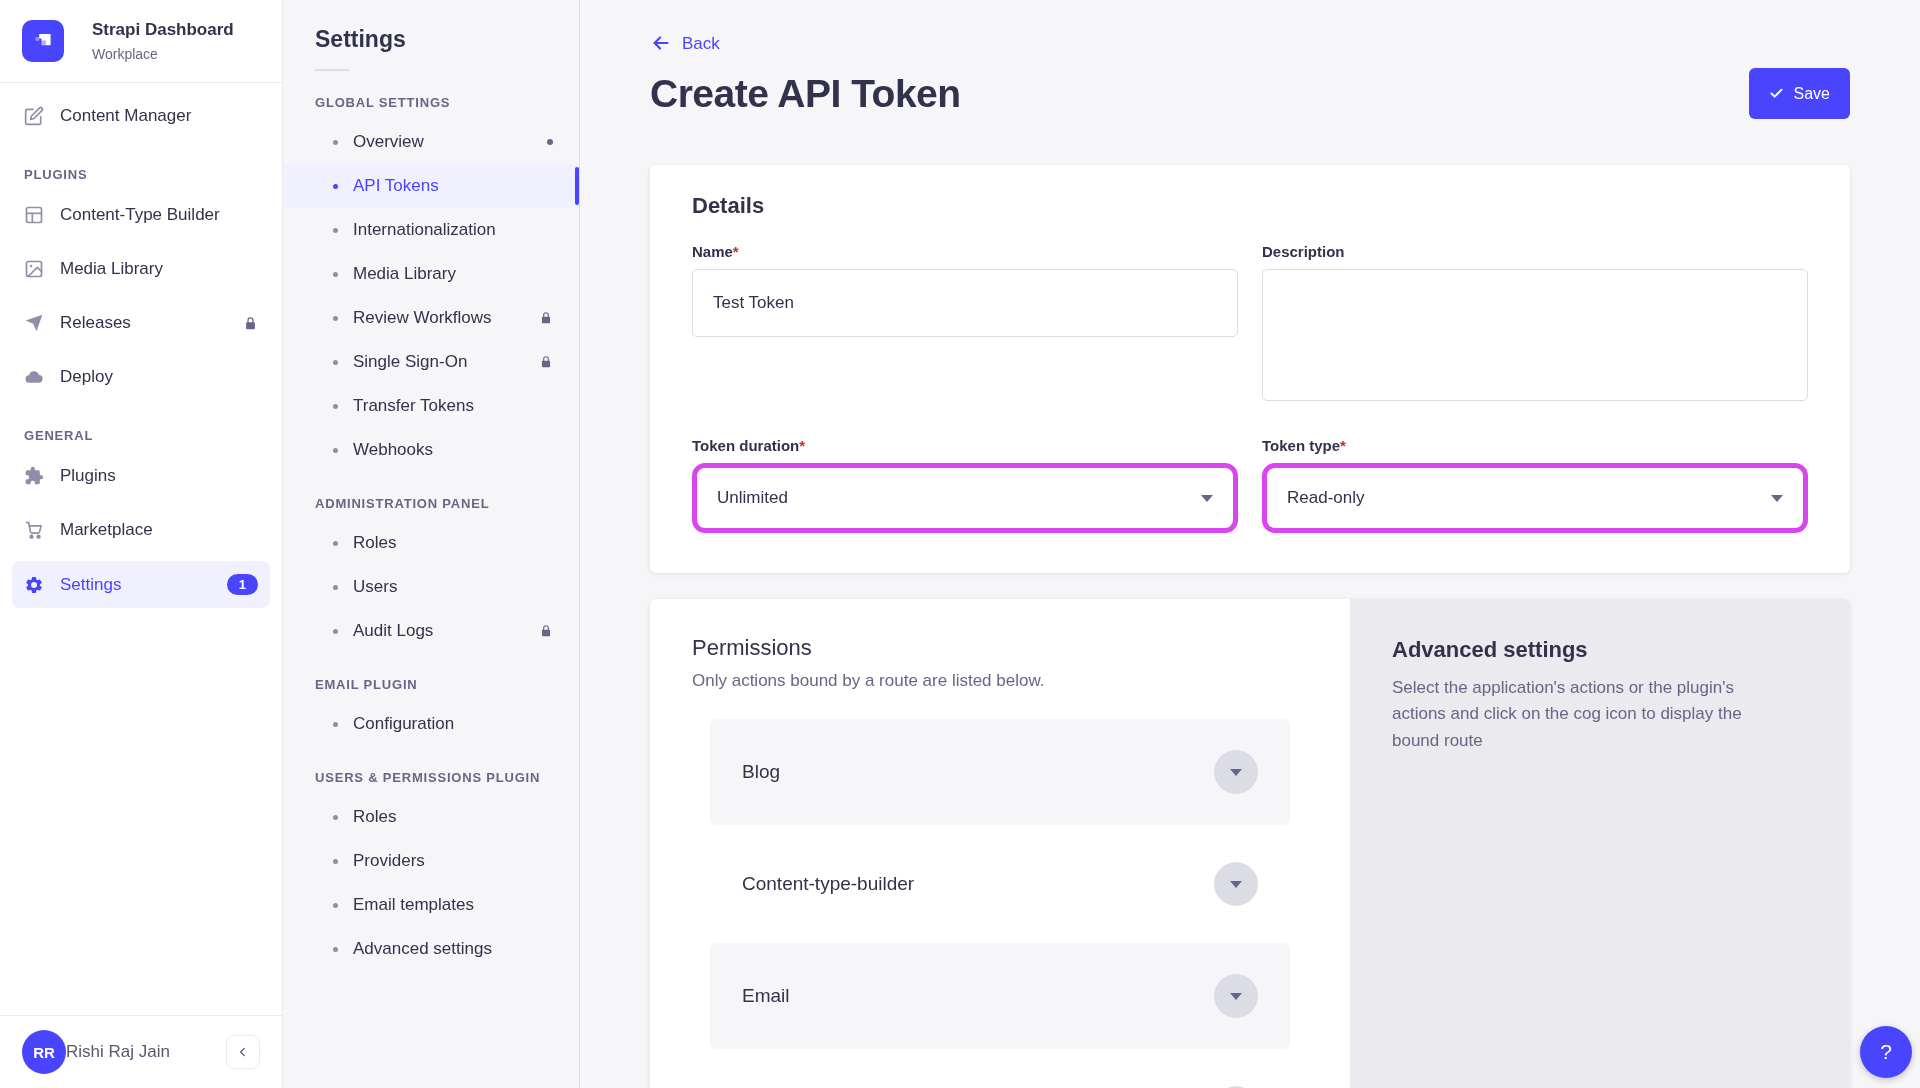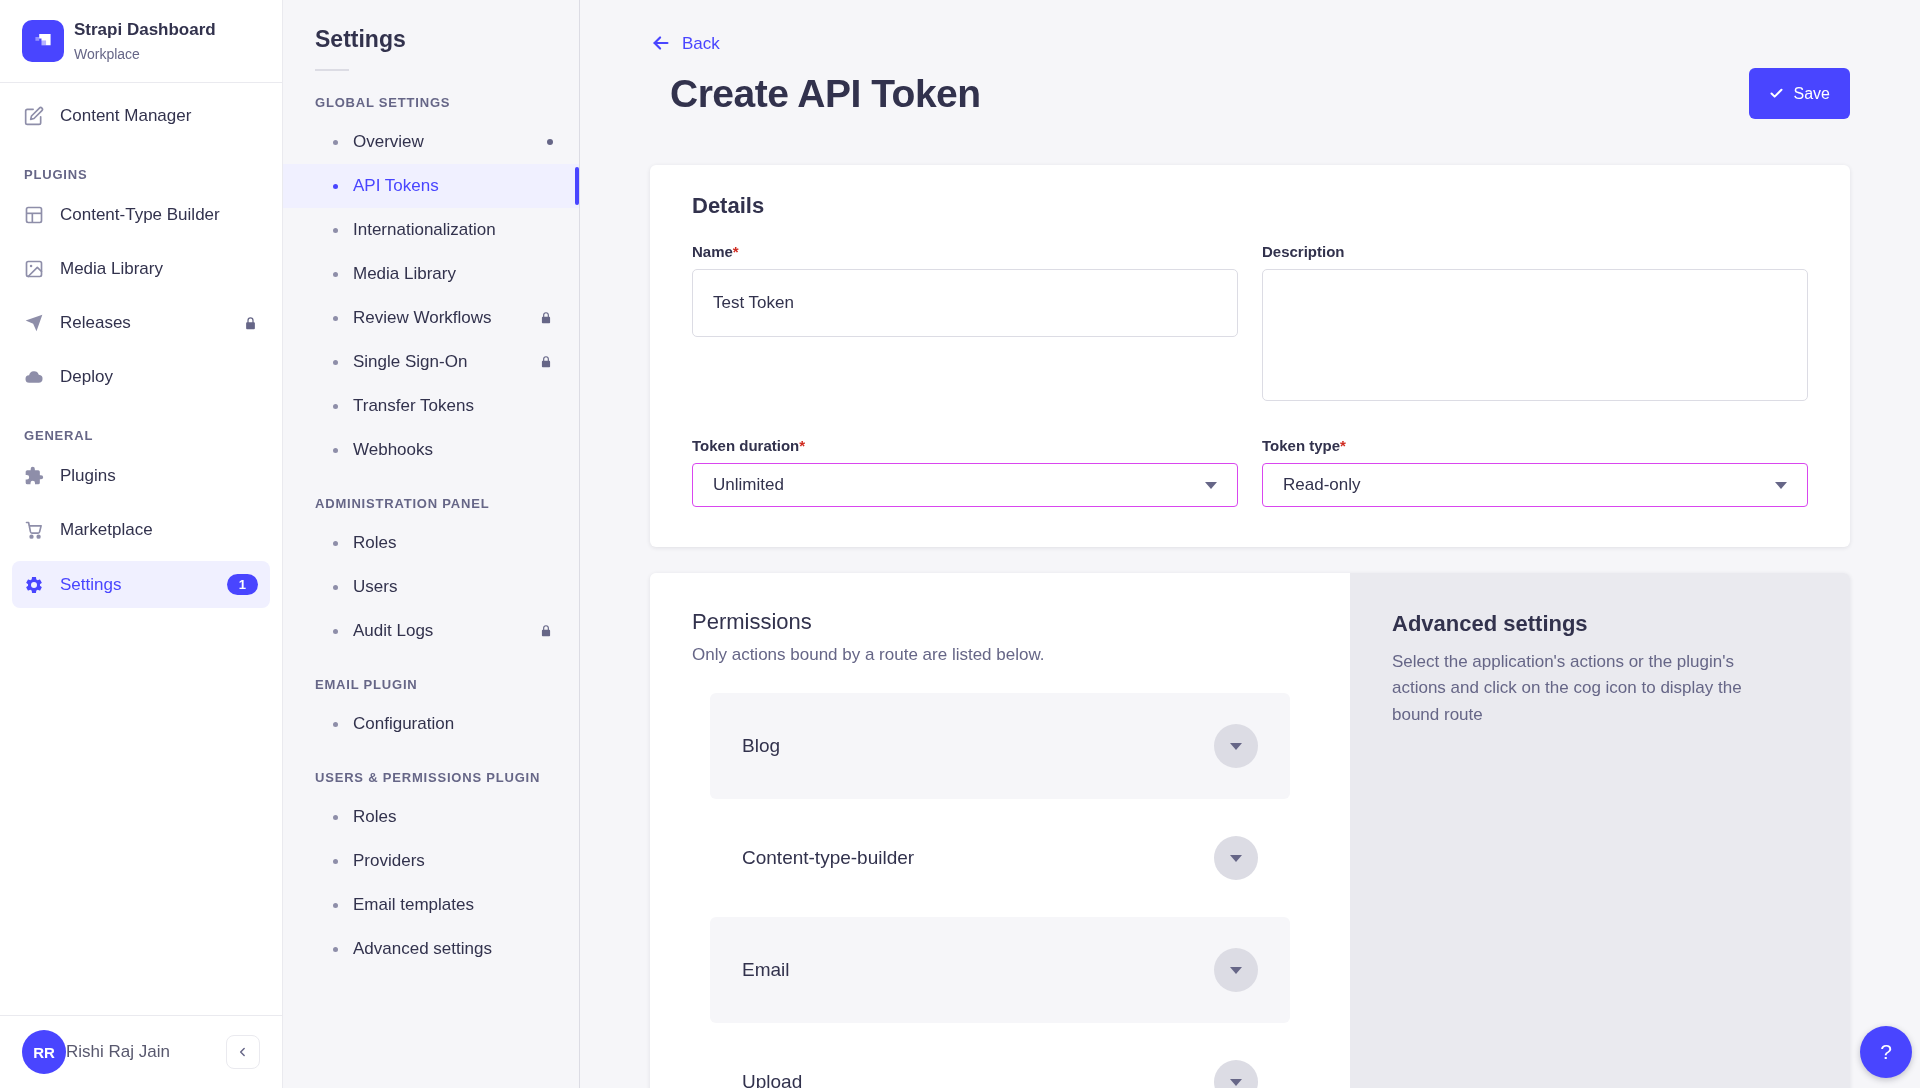--- a/index.html
+++ b/index.html
@@ -11,21 +11,21 @@
     display: flex;
   }
   svg { display: block; }
 
   
   .sidebar {
     width: 283px; min-width: 283px; height: 1088px;
     background: #fff; border-right: 1px solid #eaeaef;
     display: flex; flex-direction: column;
   }
-  .brand { display: flex; align-items: center; gap: 10px; padding: 20px 22px; border-bottom: 1px solid #eaeaef; }
+  .brand { display: flex; align-items: center; gap: 28px; padding: 20px 22px; border-bottom: 1px solid #eaeaef; }
   .brand-logo {
     width: 42px; height: 42px; border-radius: 10px; background: #4945ff;
     display: flex; align-items: center; justify-content: center; flex: none;
   }
   .brand-title { font-size: 17px; font-weight: bold; line-height: 1.2; }
   .brand-sub { font-size: 14px; color: #666687; margin-top: 6px; }
 
   .nav { flex: 1; padding: 10px 12px; overflow: hidden; }
   .nav-section-label {
     font-size: 13px; font-weight: bold; letter-spacing: 0.8px;
@@ -90,21 +90,21 @@
   .subnav-lock { margin-left: auto; color: #666687; }
   .notif-dot { margin-left: auto; width: 6px; height: 6px; border-radius: 50%; background: #666687; }
 
   
   .content { flex: 1; height: 1088px; overflow: hidden; padding: 0 70px; position: relative; }
   .back-row { padding-top: 32px; }
   .back-link {
     display: inline-flex; align-items: flex-end; gap: 10px;
     color: #4945ff; font-size: 17px; font-weight: 500; text-decoration: none; cursor: pointer;
   }
-  .title-row { display: flex; align-items: center; justify-content: space-between; margin-top: 10px; margin-left: 20px; }
+  .title-row { display: flex; align-items: center; justify-content: space-between; margin-top: 10px; }
   .page-title { font-size: 39px; font-weight: bold; color: #32324d; letter-spacing: -0.5px; }
   .save-btn {
     display: flex; align-items: center; gap: 10px;
     background: #4945ff; color: #fff; border: none; border-radius: 6px;
     padding: 0 20px; height: 51px; font-size: 16px; font-weight: 500;
     font-family: inherit; cursor: pointer;
   }
 
   .details-card {
     background: #fff; border-radius: 6px; margin-top: 46px;
@@ -114,21 +114,21 @@
   .form-grid { display: grid; grid-template-columns: 1fr 1fr; column-gap: 24px; row-gap: 32px; margin-top: 24px; }
   .field-label { display: block; font-size: 15px; font-weight: bold; margin-bottom: 9px; }
   .req { color: #d02b20; }
   .text-input, .textarea {
     width: 100%; border: 1px solid #dcdce4; border-radius: 5px;
     font-family: inherit; font-size: 17px; color: #32324d; background: #fff; outline: none;
   }
   .text-input { height: 68px; padding: 0 20px; }
   .textarea { height: 132px; padding: 14px 20px; resize: none; }
   .select {
-    height: 44px; border: 1px solid #d946ef; border-radius: 4px; background: #fff;
+    height: 70px; border: 5px solid #d946ef; border-radius: 13px; background: #fff;
     display: flex; align-items: center; justify-content: space-between;
     padding: 0 20px; font-size: 17px; cursor: pointer;
   }
   .caret {
     width: 0; height: 0;
     border-left: 6px solid transparent; border-right: 6px solid transparent;
     border-top: 7px solid #666687;
   }
 
   .perm-wrap {

